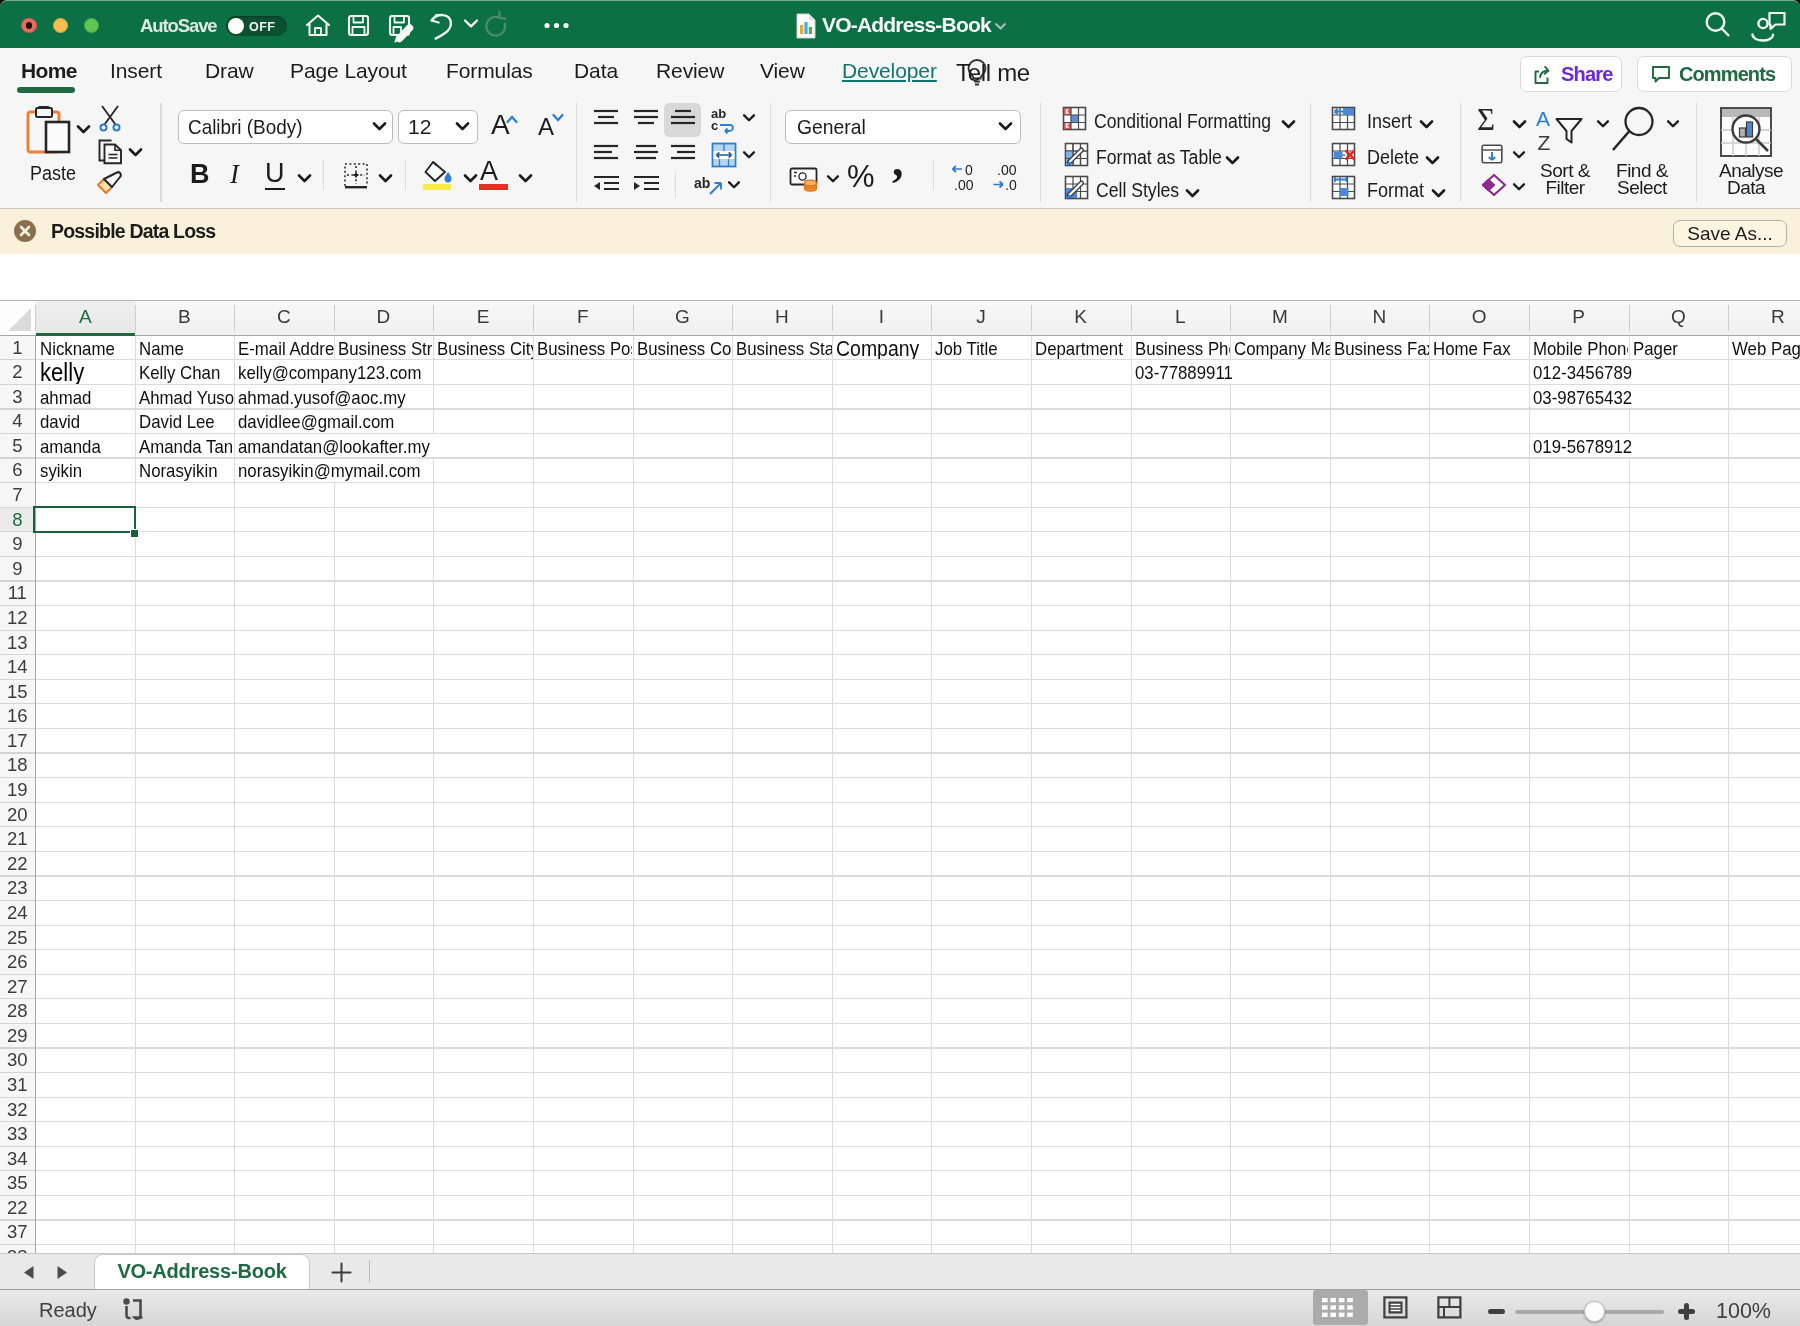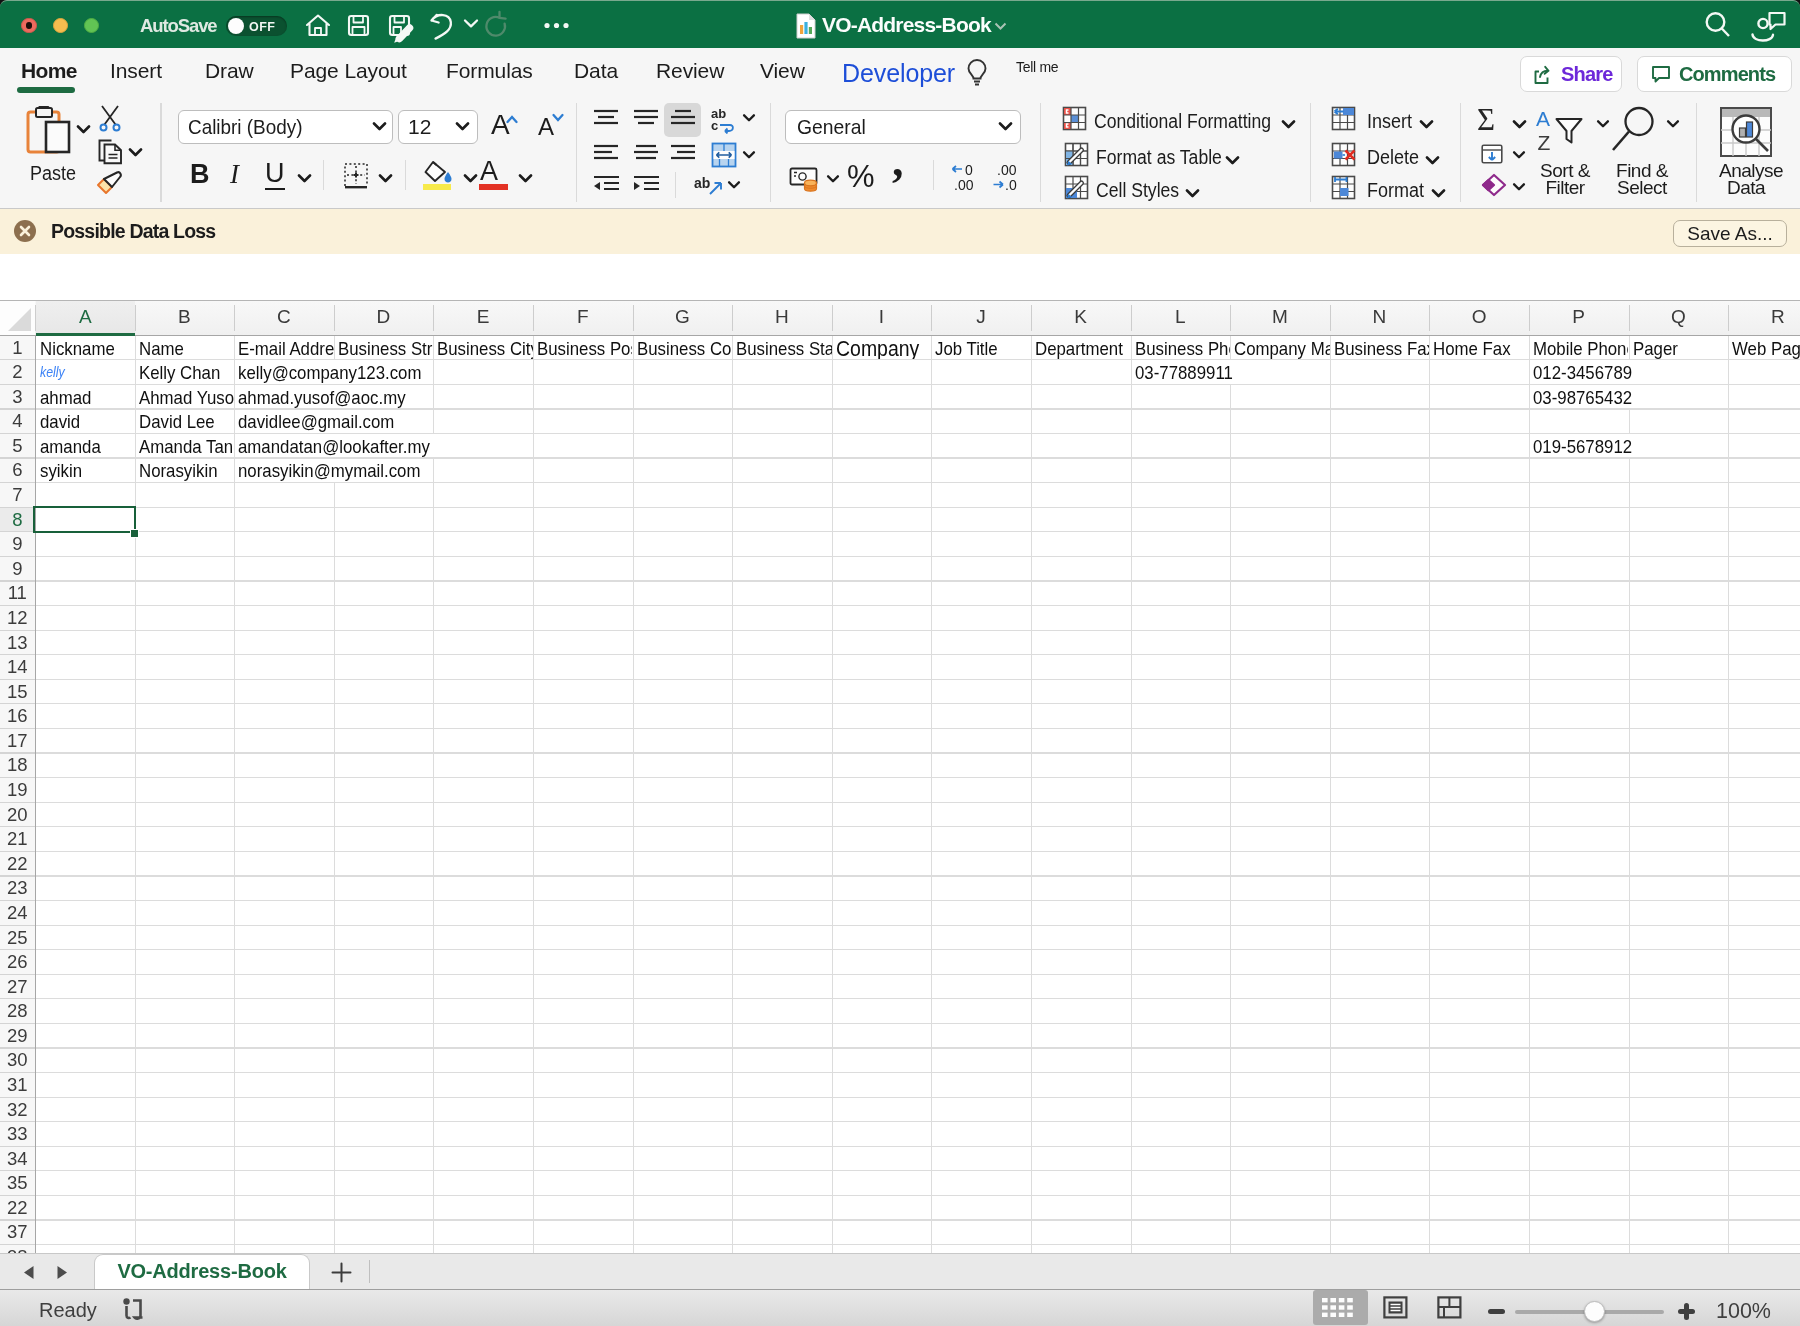--- a/index.html
+++ b/index.html
@@ -63,27 +63,27 @@
 </div>
 <div class="abs" style="left:0;top:48px;width:1800px;height:48px;background:#f6f6f6;">
 <div class="abs" style="left:21px;top:11px;font-size:21px;font-weight:700;color:#1c1c1c;letter-spacing:-0.6px;">Home</div>
 <div class="abs" style="left:110px;top:11px;font-size:21px;font-weight:400;color:#1c1c1c;letter-spacing:-0.1px;">Insert</div>
 <div class="abs" style="left:205px;top:11px;font-size:21px;font-weight:400;color:#1c1c1c;letter-spacing:-0.1px;">Draw</div>
 <div class="abs" style="left:290px;top:11px;font-size:21px;font-weight:400;color:#1c1c1c;letter-spacing:-0.1px;">Page Layout</div>
 <div class="abs" style="left:446px;top:11px;font-size:21px;font-weight:400;color:#1c1c1c;letter-spacing:-0.1px;">Formulas</div>
 <div class="abs" style="left:574px;top:11px;font-size:21px;font-weight:400;color:#1c1c1c;letter-spacing:-0.1px;">Data</div>
 <div class="abs" style="left:656px;top:11px;font-size:21px;font-weight:400;color:#1c1c1c;letter-spacing:-0.1px;">Review</div>
 <div class="abs" style="left:760px;top:11px;font-size:21px;font-weight:400;color:#1c1c1c;letter-spacing:-0.1px;">View</div>
-<div class="abs" style="left:842px;top:11px;font-size:25px;font-weight:400;color:#1d4ed8;letter-spacing:-0.1px;">Developer</div>
+<div class="abs" style="left:842px;top:11px;font-size:21px;font-weight:400;color:#0f766e;letter-spacing:-0.1px;text-decoration:underline;">Developer</div>
 <div class="abs" style="left:17px;top:39px;width:58px;height:6px;border-radius:3px;background:#1e6b42;"></div>
 <svg class="abs" style="left:964px;top:9px;" width="26" height="30" viewBox="0 0 26 30" fill="none" stroke="#333" stroke-width="1.9">
 <path d="M13 3 C8 3 4.5 7 4.5 11.5 C4.5 14.5 6.2 16.2 7.6 17.8 C8.8 19.2 9.5 20 9.5 21.5 L16.5 21.5 C16.5 20 17.2 19.2 18.4 17.8 C19.8 16.2 21.5 14.5 21.5 11.5 C21.5 7 18 3 13 3 Z"></path>
 <path d="M10 24.5 H16 M11 27.5 H15"></path>
       </svg>
-<div class="abs" style="left:1016px;top:11px;font-size:14px;color:#1c1c1c;letter-spacing:-0.3px;">Tell me</div>
+<div class="abs" style="left:956px;top:11px;font-size:24px;color:#1c1c1c;letter-spacing:-0.3px;">Tell me</div>
 <div class="abs" style="left:1520px;top:8px;width:102px;height:36px;background:#fff;border:1.2px solid #d9d9d9;border-radius:7px;"></div>
 <svg class="abs" style="left:1532px;top:16px;" width="22" height="21" viewBox="0 0 22 21" fill="none" stroke="#1e6b42" stroke-width="1.9" stroke-linejoin="round">
  <path d="M7 7.5 H3.5 V19 H15.5 V13.5"></path>
         <path d="M8 13 C9 8.5 12.5 6.5 16.5 6.8 M16.5 6.8 L13.2 2.8 M16.5 6.8 L12.6 9.8" stroke-linecap="round"></path>
 </svg>
 <div class="abs" style="left:1561px;top:15px;font-size:20px;font-weight:700;color:#6d28d9;letter-spacing:-0.8px;">Share</div>
 <div class="abs" style="left:1637px;top:8px;width:155px;height:36px;background:#fff;border:1.2px solid #d9d9d9;border-radius:7px;"></div>
 <svg class="abs" style="left:1650px;top:16px;" width="22" height="21" viewBox="0 0 22 21" fill="none" stroke="#1e6b42" stroke-width="1.9" stroke-linejoin="round">
  <path d="M3 3 H19 V14 H9 L5.5 17.5 V14 H3 Z"></path>
 </svg>
@@ -595,21 +595,21 @@
 <div class="abs" style="left:835.7px;top:35.70px;height:24.58px;font-size:22px;line-height:27px;color:#101010;white-space:nowrap;width:95.6px;overflow:hidden;"><span style="display:inline-block;transform:scaleX(0.885);transform-origin:0 50%;">Company</span></div>
 <div class="abs" style="left:935.3px;top:35.70px;height:24.58px;font-size:19px;line-height:27px;color:#101010;white-space:nowrap;width:95.6px;overflow:hidden;"><span style="display:inline-block;transform:scaleX(0.885);transform-origin:0 50%;">Job Title</span></div>
 <div class="abs" style="left:1034.9px;top:35.70px;height:24.58px;font-size:19px;line-height:27px;color:#101010;white-space:nowrap;width:95.6px;overflow:hidden;"><span style="display:inline-block;transform:scaleX(0.885);transform-origin:0 50%;">Department</span></div>
 <div class="abs" style="left:1134.5px;top:35.70px;height:24.58px;font-size:19px;line-height:27px;color:#101010;white-space:nowrap;width:95.6px;overflow:hidden;"><span style="display:inline-block;transform:scaleX(0.885);transform-origin:0 50%;">Business Phone</span></div>
 <div class="abs" style="left:1234.1px;top:35.70px;height:24.58px;font-size:19px;line-height:27px;color:#101010;white-space:nowrap;width:95.6px;overflow:hidden;"><span style="display:inline-block;transform:scaleX(0.885);transform-origin:0 50%;">Company Main Phone</span></div>
 <div class="abs" style="left:1333.7px;top:35.70px;height:24.58px;font-size:19px;line-height:27px;color:#101010;white-space:nowrap;width:95.6px;overflow:hidden;"><span style="display:inline-block;transform:scaleX(0.885);transform-origin:0 50%;">Business Fax</span></div>
 <div class="abs" style="left:1433.3px;top:35.70px;height:24.58px;font-size:19px;line-height:27px;color:#101010;white-space:nowrap;width:95.6px;overflow:hidden;"><span style="display:inline-block;transform:scaleX(0.885);transform-origin:0 50%;">Home Fax</span></div>
 <div class="abs" style="left:1532.9px;top:35.70px;height:24.58px;font-size:19px;line-height:27px;color:#101010;white-space:nowrap;width:95.6px;overflow:hidden;"><span style="display:inline-block;transform:scaleX(0.885);transform-origin:0 50%;">Mobile Phone</span></div>
 <div class="abs" style="left:1632.5px;top:35.70px;height:24.58px;font-size:19px;line-height:27px;color:#101010;white-space:nowrap;width:95.6px;overflow:hidden;"><span style="display:inline-block;transform:scaleX(0.885);transform-origin:0 50%;">Pager</span></div>
 <div class="abs" style="left:1732.1px;top:35.70px;height:24.58px;font-size:19px;line-height:27px;color:#101010;white-space:nowrap;width:95.6px;overflow:hidden;"><span style="display:inline-block;transform:scaleX(0.885);transform-origin:0 50%;">Web Page</span></div>
-<div class="abs" style="left:40.0px;top:60.28px;height:24.58px;font-size:14px;line-height:27px;color:#3b82f6;white-space:nowrap;width:94.5px;overflow:hidden;font-style:italic;"><span style="display:inline-block;transform:scaleX(0.885);transform-origin:0 50%;">kelly</span></div>
+<div class="abs" style="left:40.0px;top:60.28px;height:24.58px;font-size:25px;line-height:27px;color:#000000;white-space:nowrap;width:94.5px;overflow:hidden;"><span style="display:inline-block;transform:scaleX(0.885);transform-origin:0 50%;">kelly</span></div>
 <div class="abs" style="left:138.5px;top:60.28px;height:24.58px;font-size:19px;line-height:27px;color:#101010;white-space:nowrap;width:95.6px;overflow:hidden;"><span style="display:inline-block;transform:scaleX(0.885);transform-origin:0 50%;">Kelly Chan</span></div>
 <div class="abs" style="left:238.1px;top:60.28px;height:24.58px;font-size:19px;line-height:27px;color:#101010;white-space:nowrap;"><span style="display:inline-block;transform:scaleX(0.885);transform-origin:0 50%;">kelly@company123.com</span></div>
 <div class="abs" style="left:1134.5px;top:60.28px;height:24.58px;font-size:19px;line-height:27px;color:#101010;white-space:nowrap;"><span style="display:inline-block;transform:scaleX(0.885);transform-origin:0 50%;">03-77889911</span></div>
 <div class="abs" style="left:1532.9px;top:60.28px;height:24.58px;font-size:19px;line-height:27px;color:#101010;white-space:nowrap;"><span style="display:inline-block;transform:scaleX(0.885);transform-origin:0 50%;">012-3456789</span></div>
 <div class="abs" style="left:40.0px;top:84.86px;height:24.58px;font-size:19px;line-height:27px;color:#101010;white-space:nowrap;width:94.5px;overflow:hidden;"><span style="display:inline-block;transform:scaleX(0.885);transform-origin:0 50%;">ahmad</span></div>
 <div class="abs" style="left:138.5px;top:84.86px;height:24.58px;font-size:19px;line-height:27px;color:#101010;white-space:nowrap;width:95.6px;overflow:hidden;"><span style="display:inline-block;transform:scaleX(0.885);transform-origin:0 50%;">Ahmad Yusof</span></div>
 <div class="abs" style="left:238.1px;top:84.86px;height:24.58px;font-size:19px;line-height:27px;color:#101010;white-space:nowrap;"><span style="display:inline-block;transform:scaleX(0.885);transform-origin:0 50%;">ahmad.yusof@aoc.my</span></div>
 <div class="abs" style="left:1532.9px;top:84.86px;height:24.58px;font-size:19px;line-height:27px;color:#101010;white-space:nowrap;"><span style="display:inline-block;transform:scaleX(0.885);transform-origin:0 50%;">03-98765432</span></div>
 <div class="abs" style="left:40.0px;top:109.44px;height:24.58px;font-size:19px;line-height:27px;color:#101010;white-space:nowrap;width:94.5px;overflow:hidden;"><span style="display:inline-block;transform:scaleX(0.885);transform-origin:0 50%;">david</span></div>
 <div class="abs" style="left:138.5px;top:109.44px;height:24.58px;font-size:19px;line-height:27px;color:#101010;white-space:nowrap;width:95.6px;overflow:hidden;"><span style="display:inline-block;transform:scaleX(0.885);transform-origin:0 50%;">David Lee</span></div>

